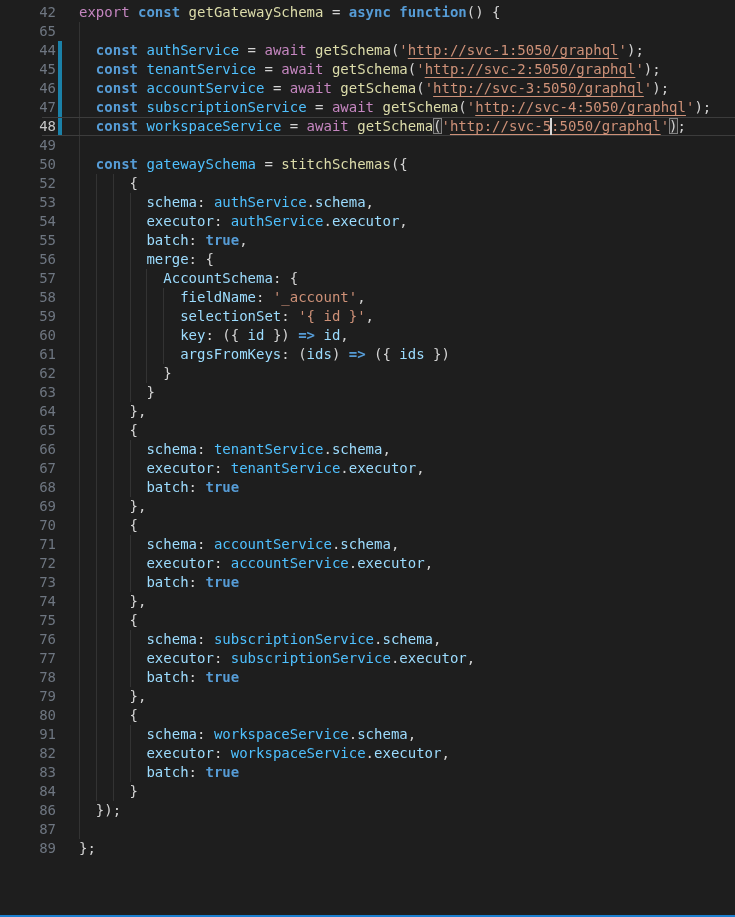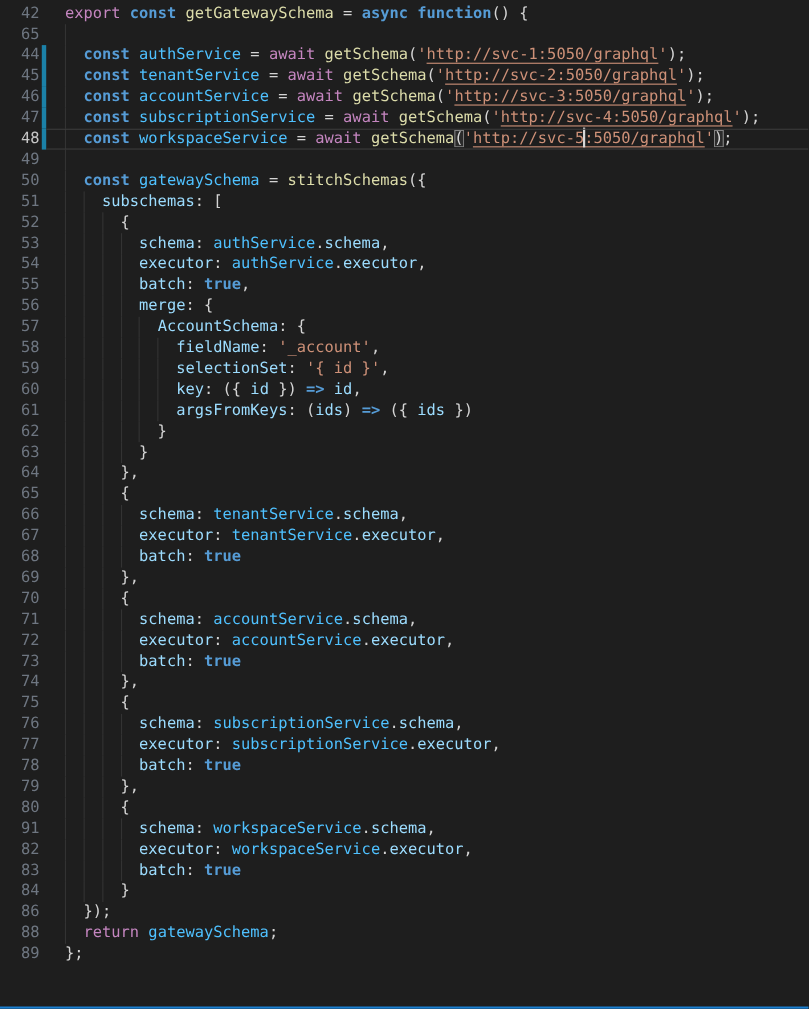--- a/index.html
+++ b/index.html
@@ -9,21 +9,21 @@
     font-size:14px;
     line-height:19px;
     padding-top:3px;
     width:735px;height:914px;
     box-sizing:border-box;
     color:#d4d4d4;
   }
   .row{display:flex;height:19px;position:relative;}
   .ln{
     width:36px;flex:none;text-align:right;
-    color:#6e7681;user-select:none;
+    color:#6e7681;user-select:none;margin-left:20px;
   }
   .barslot{width:23px;flex:none;position:relative;}
   .gitbar{position:absolute;left:2px;top:0;bottom:0;width:4px;background:#1b81a8;}
   .code{position:relative;flex:1;white-space:pre;}
   .guide{position:absolute;top:0;bottom:0;width:1px;background:#333333;}
   .row.current .ln{color:#c6c6c6;}
   .row.current::after{
     content:"";position:absolute;left:42px;right:0;top:0;bottom:0;
     border-top:1px solid #3c3c3c;border-bottom:1px solid #3c3c3c;
     box-sizing:border-box;pointer-events:none;
@@ -96,25 +96,20 @@
       <div class="ln">49</div>
       <div class="barslot"></div>
       <div class="code"><span class="guide" style="left: 0px;"></span></div>
     </div>
     <div class="row">
       <div class="ln">50</div>
       <div class="barslot"></div>
       <div class="code"><span class="guide" style="left: 0px;"></span><span class="tk-n">  </span><span class="tk-k">const</span><span class="tk-n"> </span><span class="tk-v">gatewaySchema</span><span class="tk-n"> = </span><span class="tk-f">stitchSchemas</span><span class="tk-n">({</span></div>
     </div>
     <div class="row">
-      <div class="ln">51</div>
-      <div class="barslot"></div>
-      <div class="code"><span class="guide" style="left: 0px;"></span><span class="guide" style="left: 16.8575px;"></span><span class="tk-n">    </span><span class="tk-p">subschemas</span><span class="tk-n">: [</span></div>
-    </div>
-    <div class="row">
       <div class="ln">52</div>
       <div class="barslot"></div>
       <div class="code"><span class="guide" style="left: 0px;"></span><span class="guide" style="left: 16.8575px;"></span><span class="guide" style="left: 33.715px;"></span><span class="tk-n">      {</span></div>
     </div>
     <div class="row">
       <div class="ln">53</div>
       <div class="barslot"></div>
       <div class="code"><span class="guide" style="left: 0px;"></span><span class="guide" style="left: 16.8575px;"></span><span class="guide" style="left: 33.715px;"></span><span class="guide" style="left: 50.5725px;"></span><span class="tk-n">        </span><span class="tk-p">schema</span><span class="tk-n">: </span><span class="tk-v">authService</span><span class="tk-n">.</span><span class="tk-p">schema</span><span class="tk-n">,</span></div>
     </div>
     <div class="row">
@@ -271,23 +266,23 @@
       <div class="ln">84</div>
       <div class="barslot"></div>
       <div class="code"><span class="guide" style="left: 0px;"></span><span class="guide" style="left: 16.8575px;"></span><span class="guide" style="left: 33.715px;"></span><span class="tk-n">      }</span></div>
     </div>
     <div class="row">
       <div class="ln">86</div>
       <div class="barslot"></div>
       <div class="code"><span class="guide" style="left: 0px;"></span><span class="tk-n">  });</span></div>
     </div>
     <div class="row">
-      <div class="ln">88</div>
-      <div class="barslot"></div>
-      <div class="code"><span class="guide" style="left: 0px;"></span><span class="tk-n">  </span><span class="tk-c">return</span><span class="tk-n"> </span><span class="tk-v">gatewaySchema</span><span class="tk-n">;</span></div>
+      <div class="ln">87</div>
+      <div class="barslot"></div>
+      <div class="code"><span class="guide" style="left: 0px;"></span></div>
     </div>
     <div class="row">
       <div class="ln">89</div>
       <div class="barslot"></div>
       <div class="code"><span class="tk-n">};</span></div>
     </div>
   </div>
 <div class="sash" id="sash" style="background: rgb(27, 127, 208);"></div>
 
 </body></html>

